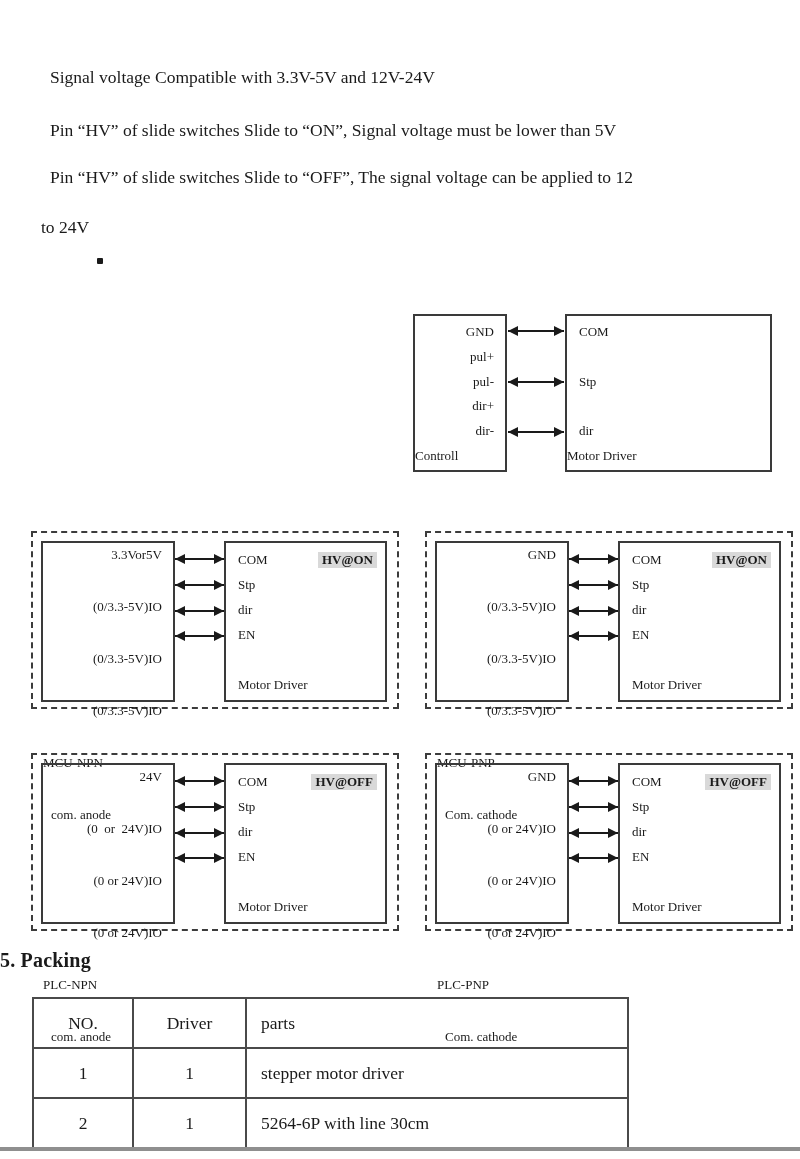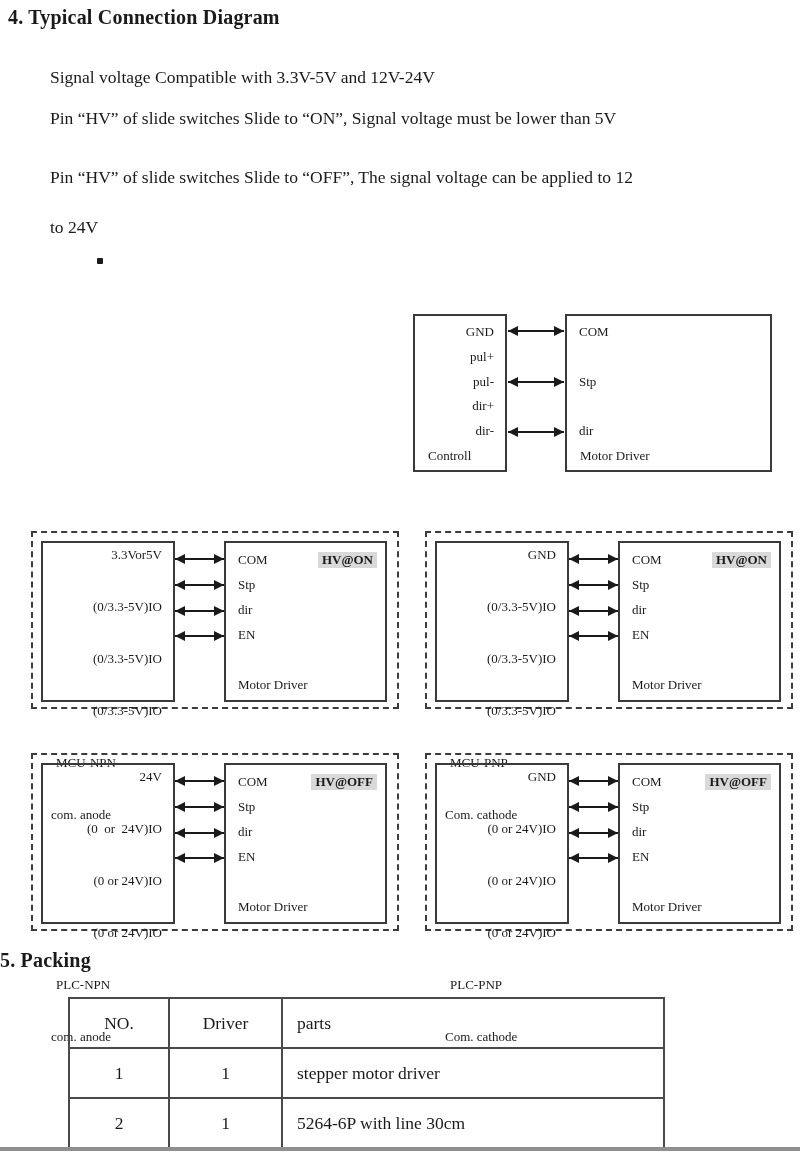--- a/index.html
+++ b/index.html
@@ -13,60 +13,59 @@
   .heading{font-weight:bold;font-size:20px;letter-spacing:.2px;}
   .para{font-size:17.5px;white-space:pre;margin-left:20px;}
   .stray-dot{width:6px;height:6px;background:#1a1a1a;border-radius:1px;}
 
   
   .sbox{position:absolute;border:2px solid #3a3a3a;box-sizing:border-box;
         display:flex;flex-direction:column;padding:4px 0 2px 0;}
   .row{flex:1;display:flex;align-items:center;font-size:13px;white-space:pre;}
   .pin-r{justify-content:flex-end;padding-right:11px;}
   .pin-l{justify-content:flex-start;padding-left:12px;font-family:Liberation Serif, serif;}
-  .name-l{justify-content:flex-start;padding-left:13px;}
+  .name-l{justify-content:flex-start;}
   .common-l{justify-content:flex-start;padding-left:8px;}
 
   
   .quad{position:absolute;width:368px;height:178px;box-sizing:border-box;
         border:2px dashed #3c3c3c;}
   .quad .lbox{left:8px;top:8px;width:134px;height:161px;gap:36px;}
   .quad .rbox{left:191px;top:8px;width:163px;height:161px;}
 
   .hv-tag{font-weight:bold;background:#d9d9d9;padding:0 4px;margin-left:auto;margin-right:8px;}
 
   
   .darrow{position:absolute;height:2px;background:#1a1a1a;}
   .darrow::before,.darrow::after{content:"";position:absolute;top:-4px;width:0;height:0;
     border-top:5px solid transparent;border-bottom:5px solid transparent;}
   .darrow::before{left:0;border-right:10px solid #1a1a1a;}
   .darrow::after{right:0;border-left:10px solid #1a1a1a;}
 
   
   .ptable{position:absolute;left:32px;top:997px;width:597px;border-collapse:collapse;
-          table-layout:fixed;font-size:17.5px;margin-left:36px;}
+          table-layout:fixed;font-size:17.5px;}
   .ptable td,.ptable th{border:2px solid #4a4a4a;height:48px;font-weight:normal;
           padding:0;overflow:hidden;}
   .c-no{width:98px;text-align:center;}
   .c-num{width:111px;text-align:center;}
   .c-parts{text-align:left;padding-left:14px !important;}
 
   .page-edge{position:absolute;left:0;top:1147px;width:800px;height:4px;background:#8f8f8f;}
 </style>
 </head>
 <body>
 
 <div class="page">
 
-  <div class="abs heading" style="left:8px;top:6px;">4. Typical Connection Diagram</div>
 
   <div class="abs para" style="left:30px;top:67px;">Signal voltage Compatible with 3.3V-5V and 12V-24V</div>
-  <div class="abs para" style="left:30px;top:108px;">Pin “HV” of slide switches Slide to “ON”, Signal voltage must be lower than 5V</div>
+  <div class="abs para" style="left:30px;top:120px;">Pin “HV” of slide switches Slide to “ON”, Signal voltage must be lower than 5V</div>
   <div class="abs para" style="left:30px;top:167px;">Pin “HV” of slide switches Slide to “OFF”, The signal voltage can be applied to 12</div>
-  <div class="abs para" style="left:30px;top:217px;">to 24V</div>
+  <div class="abs para" style="left:21px;top:217px;">to 24V</div>
   <div class="abs stray-dot" style="left:97px;top:258px;"></div>
 
   <div class="abs" style="left:413px;top:314px;width:359px;height:158px;">
     <div class="sbox" style="left:0;top:0;width:94px;height:158px;">
       <div class="row pin-r">GND</div>
       <div class="row pin-r">pul+</div>
       <div class="row pin-r">pul-</div>
       <div class="row pin-r">dir+</div>
       <div class="row pin-r">dir-</div>
       <div class="row name-l">Controll</div>

